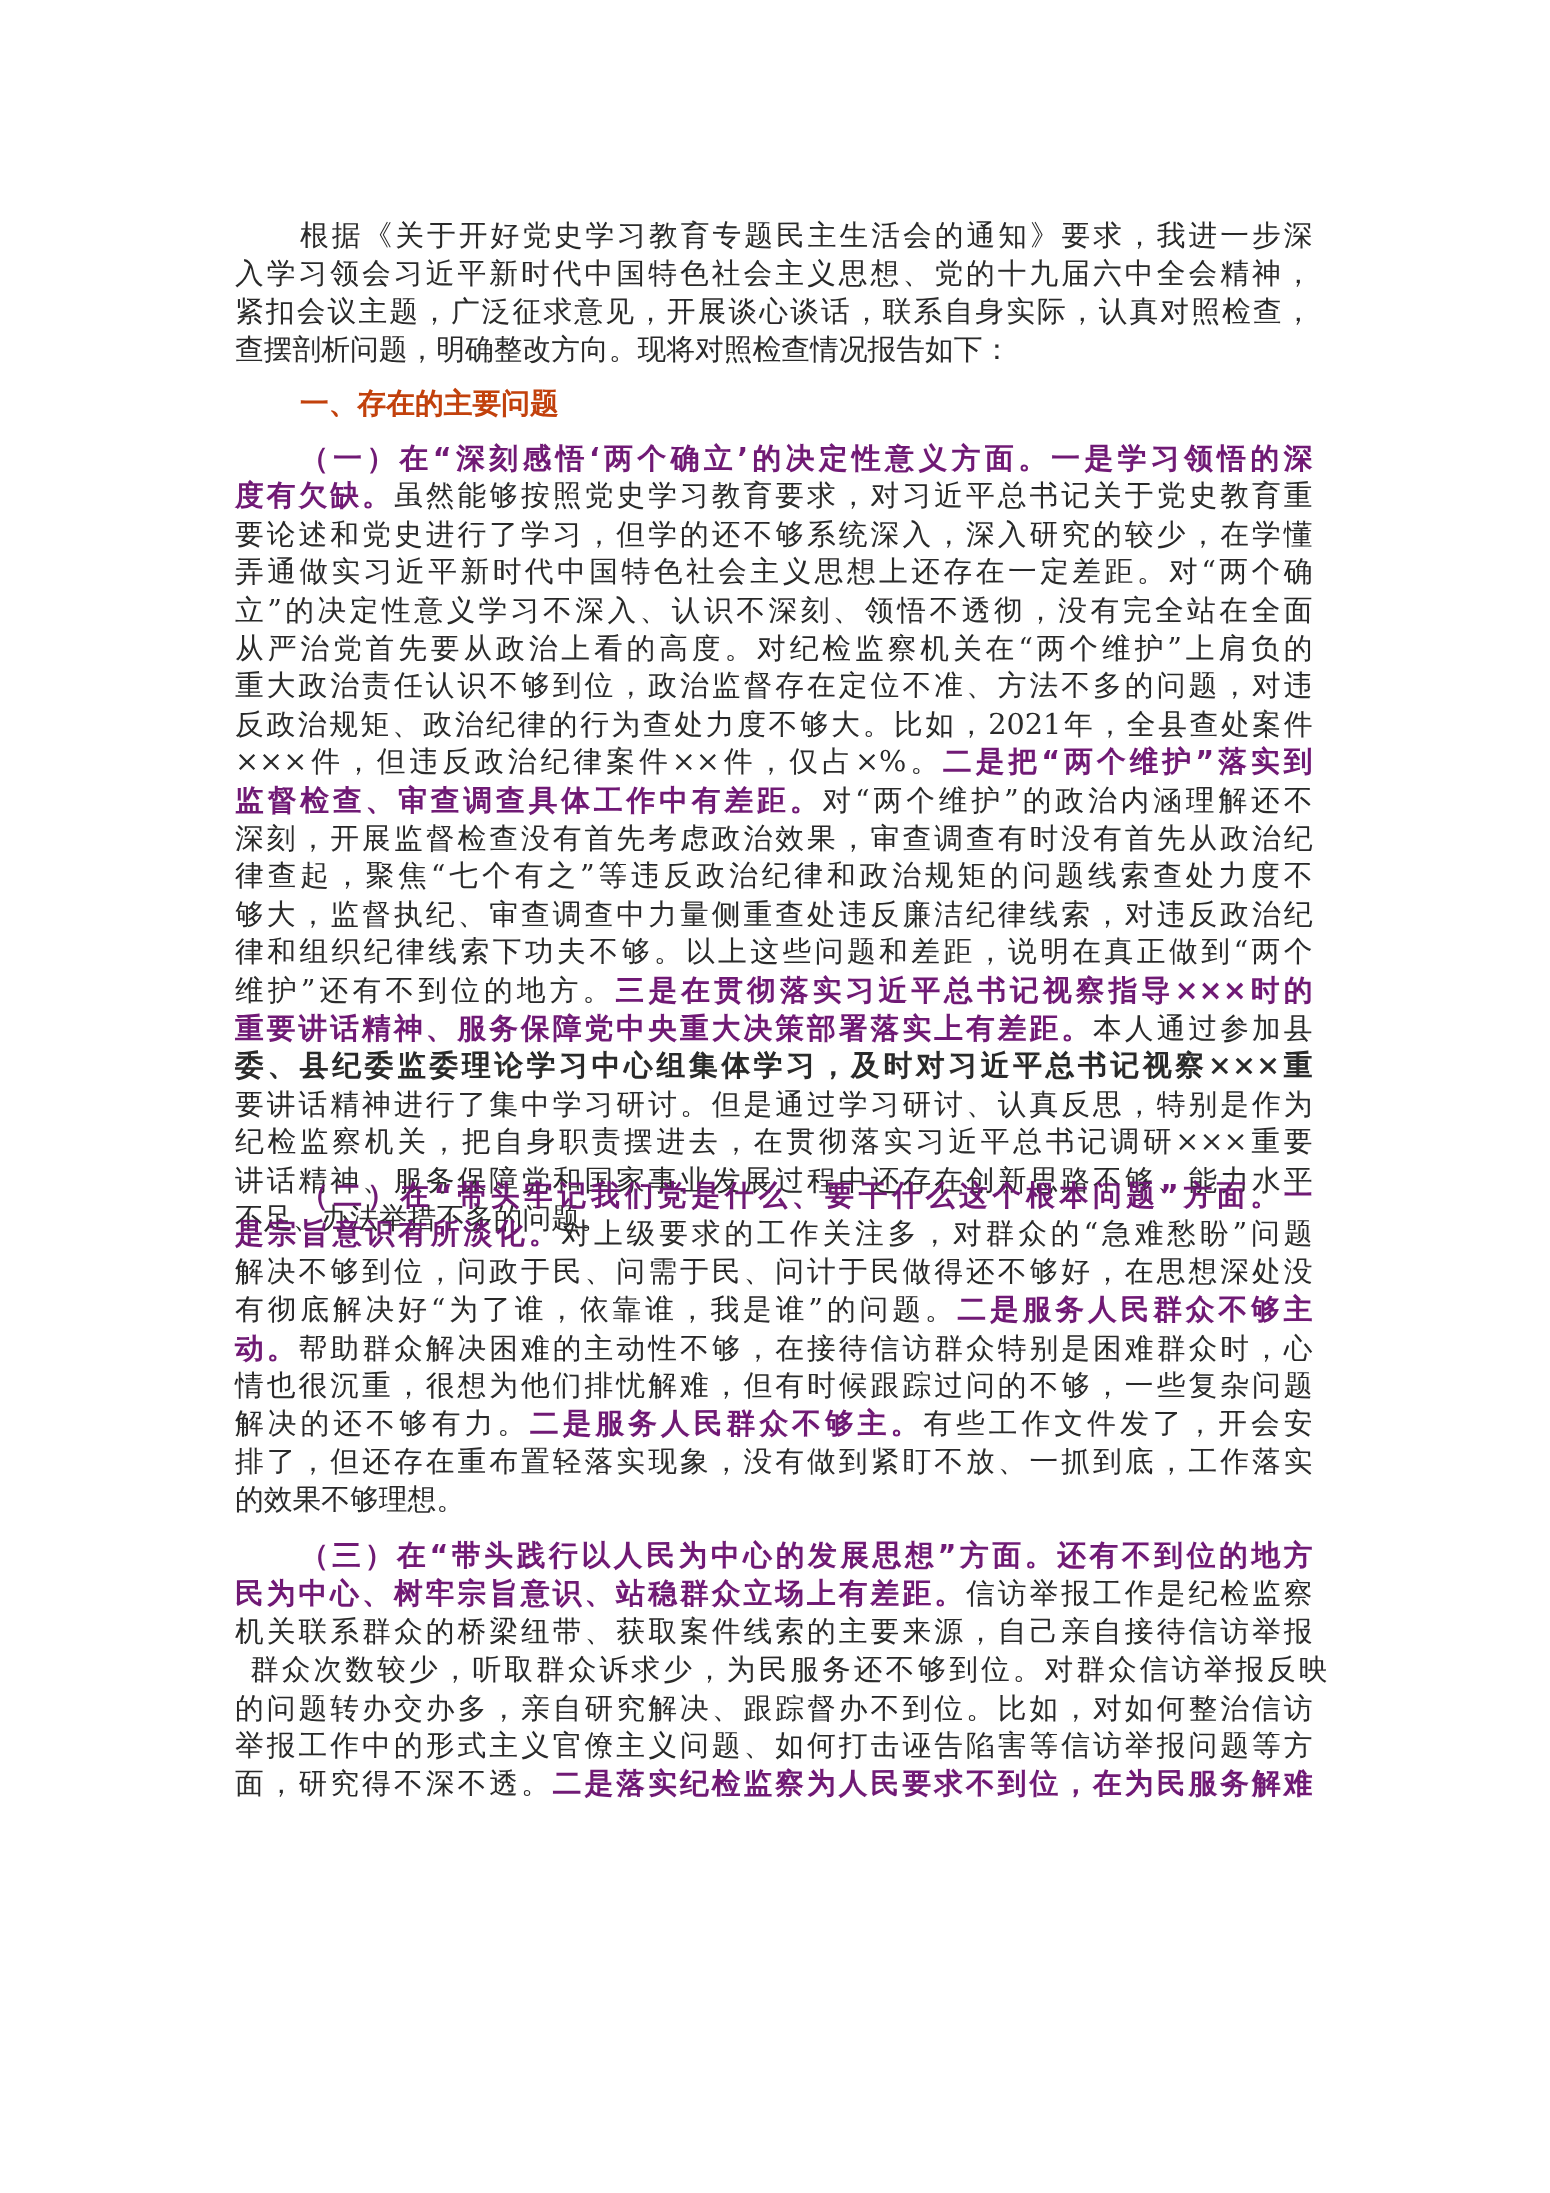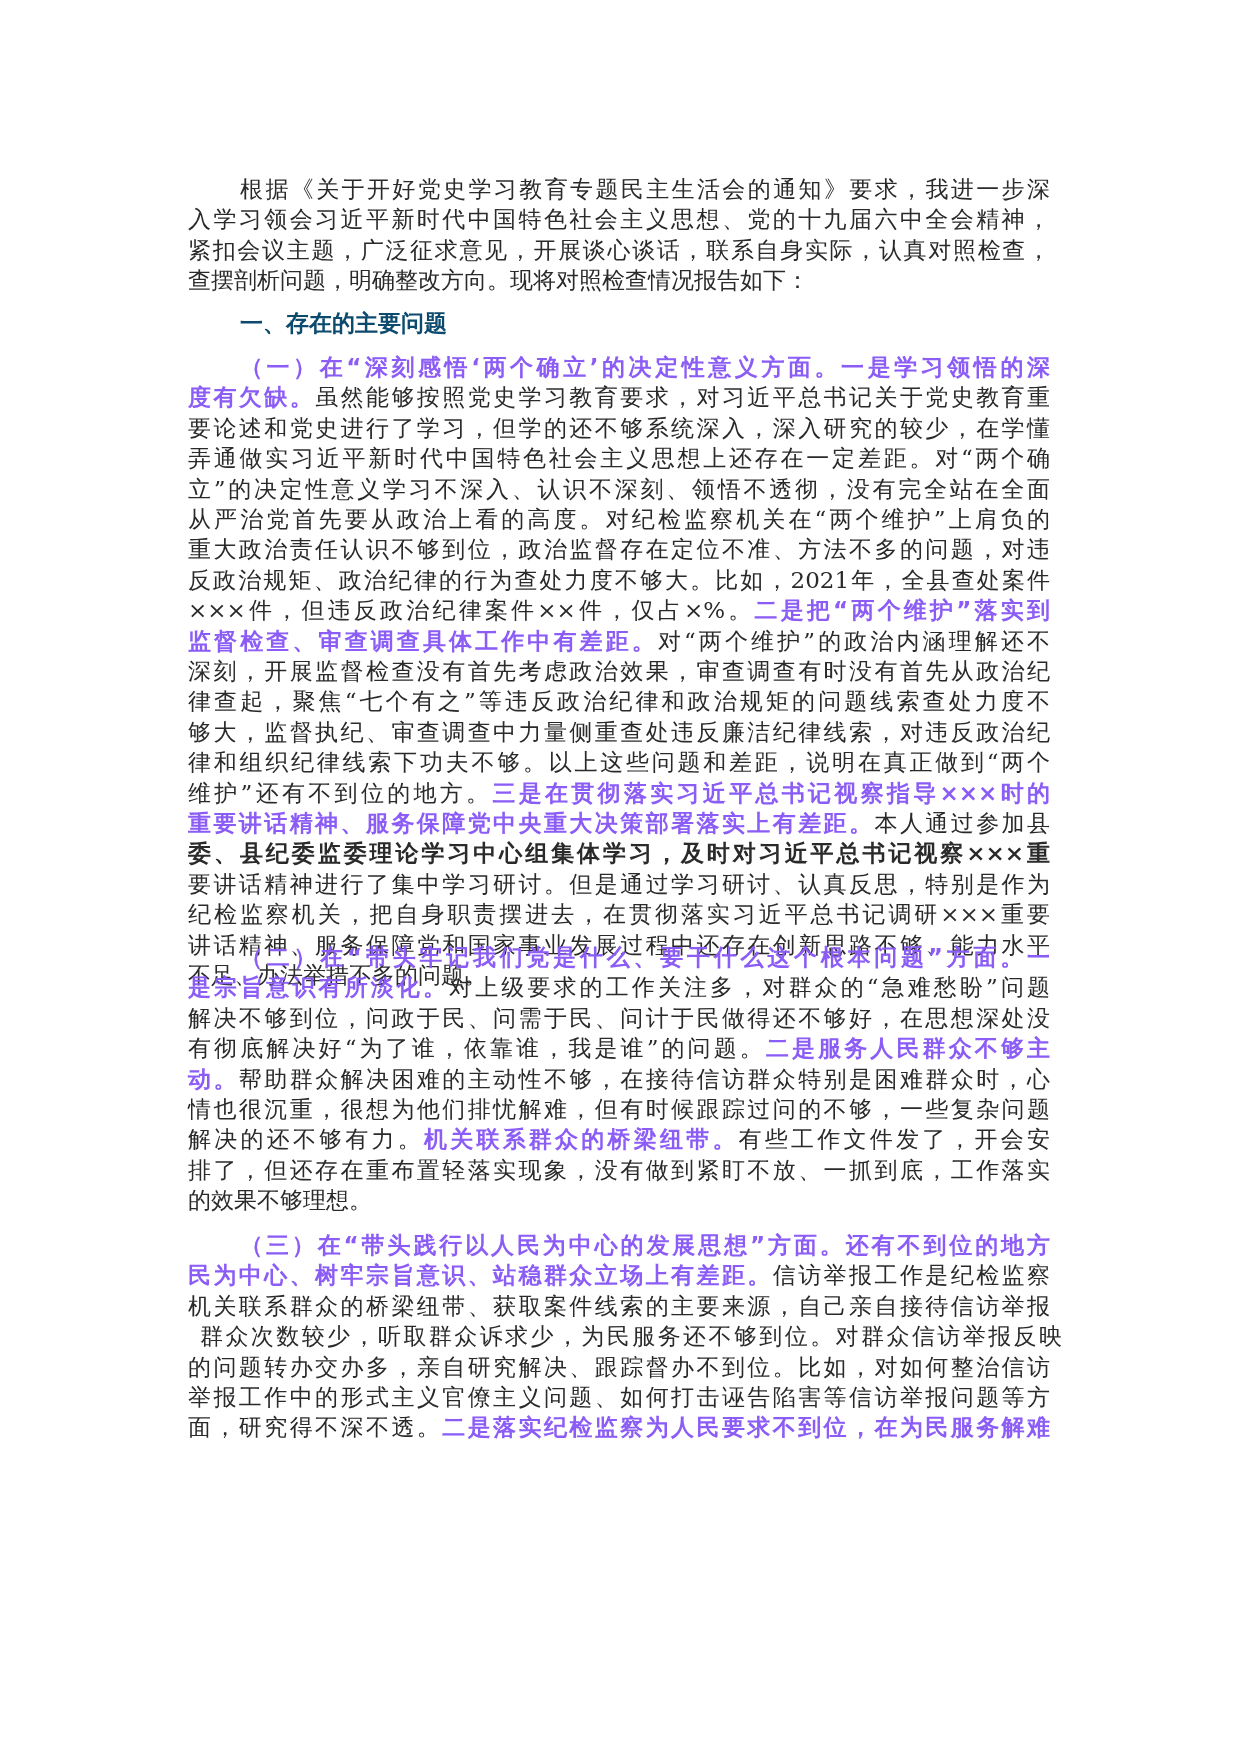--- a/index.html
+++ b/index.html
@@ -9,23 +9,23 @@
   }
   .line {
     position: absolute; left: 188px; width: 862px; height: 30px;
     font-family: "DejaVu Serif", "Liberation Serif", serif;
     font-size: 23px; line-height: 30px; color: #2a2a2a;
     white-space: nowrap; overflow: visible;
     text-align: justify; text-align-last: justify;
   }
   .line.last { text-align-last: left; }
   .line.indent { left: 240px; width: 810px; }
-  .line.heading { left: 240px; width: 400px; text-align-last: left; font-weight: bold; color: #0c4a6e;
+  .line.heading { left: 240px; width: 400px; text-align-last: left; font-weight: bold; color: #c2410c;
     font-family: "DejaVu Sans", "Liberation Sans", sans-serif; }
-  b, .b { font-weight: bold; color: #8b5cf6; font-family: "DejaVu Sans", "Liberation Sans", sans-serif; }
+  b, .b { font-weight: bold; color: #701a75; font-family: "DejaVu Sans", "Liberation Sans", sans-serif; }
 </style>
 </head>
 <body>
 
 <div class="page">
   <div id="content">
       <div class="line indent" style="top: 174px;"><span>根据《关于开好党史学习教育专题民主生活会的通知》要求，我进一步深</span></div>
       <div class="line" style="top: 204.4px;"><span>入学习领会习近平新时代中国特色社会主义思想、党的十九届六中全会精神，</span></div>
       <div class="line" style="top: 234.8px;"><span>紧扣会议主题，广泛征求意见，开展谈心谈话，联系自身实际，认真对照检查，</span></div>
       <div class="line last" style="top: 265.2px;"><span>查摆剖析问题，明确整改方向。现将对照检查情况报告如下：</span></div>
@@ -50,21 +50,21 @@
       <div class="line" style="top: 868.8px;"><span>要讲话精神进行了集中学习研讨。但是通过学习研讨、认真反思，特别是作为</span></div>
       <div class="line" style="top: 899.2px;"><span>纪检监察机关，把自身职责摆进去，在贯彻落实习近平总书记调研×××重要</span></div>
       <div class="line" style="top: 929.6px;"><span>讲话精神、服务保障党和国家事业发展过程中还存在创新思路不够、能力水平</span></div>
       <div class="line last" style="top: 960px;"><span>不足、办法举措不多的问题。</span></div>
       <div class="line indent" style="top: 942px;"><span class="b">（二）在“带头牢记我们党是什么、要干什么这个根本问题”方面。一</span></div>
       <div class="line" style="top: 972.4px;"><span class="b">是宗旨意识有所淡化。</span><span>对上级要求的工作关注多，对群众的“急难愁盼”问题</span></div>
       <div class="line" style="top: 1002.8px;"><span>解决不够到位，问政于民、问需于民、问计于民做得还不够好，在思想深处没</span></div>
       <div class="line" style="top: 1033.2px;"><span>有彻底解决好“为了谁，依靠谁，我是谁”的问题。</span><span class="b">二是服务人民群众不够主</span></div>
       <div class="line" style="top: 1063.6px;"><span class="b">动。</span><span>帮助群众解决困难的主动性不够，在接待信访群众特别是困难群众时，心</span></div>
       <div class="line" style="top: 1094px;"><span>情也很沉重，很想为他们排忧解难，但有时候跟踪过问的不够，一些复杂问题</span></div>
-      <div class="line" style="top: 1124.4px;"><span>解决的还不够有力。</span><span class="b">机关联系群众的桥梁纽带。</span><span>有些工作文件发了，开会安</span></div>
+      <div class="line" style="top: 1124.4px;"><span>解决的还不够有力。</span><span class="b">二是服务人民群众不够主。</span><span>有些工作文件发了，开会安</span></div>
       <div class="line" style="top: 1154.8px;"><span>排了，但还存在重布置轻落实现象，没有做到紧盯不放、一抓到底，工作落实</span></div>
       <div class="line last" style="top: 1185.2px;"><span>的效果不够理想。</span></div>
       <div class="line indent" style="top: 1230px;"><span class="b">（三）在“带头践行以人民为中心的发展思想”方面。还有不到位的地方</span></div>
       <div class="line" style="top: 1260.4px;"><span class="b">民为中心、树牢宗旨意识、站稳群众立场上有差距。</span><span>信访举报工作是纪检监察</span></div>
       <div class="line" style="top: 1290.8px;"><span>机关联系群众的桥梁纽带、获取案件线索的主要来源，自己亲自接待信访举报</span></div>
       <div class="line" style="top: 1321.2px; margin-left: 12px;"><span>群众次数较少，听取群众诉求少，为民服务还不够到位。对群众信访举报反映</span></div>
       <div class="line" style="top: 1351.6px;"><span>的问题转办交办多，亲自研究解决、跟踪督办不到位。比如，对如何整治信访</span></div>
       <div class="line" style="top: 1382px;"><span>举报工作中的形式主义官僚主义问题、如何打击诬告陷害等信访举报问题等方</span></div>
       <div class="line" style="top: 1412.4px;"><span>面，研究得不深不透。</span><span class="b">二是落实纪检监察为人民要求不到位，在为民服务解难</span></div>
     </div>

